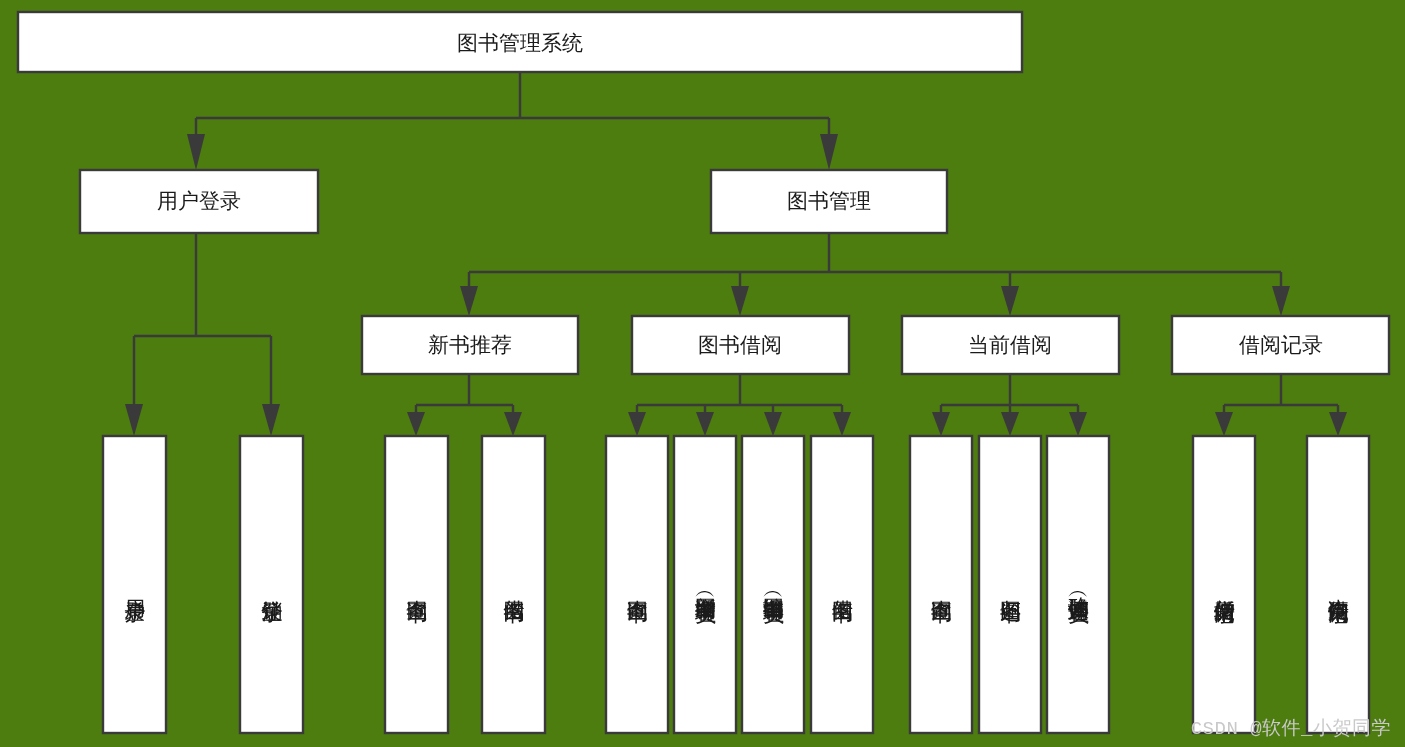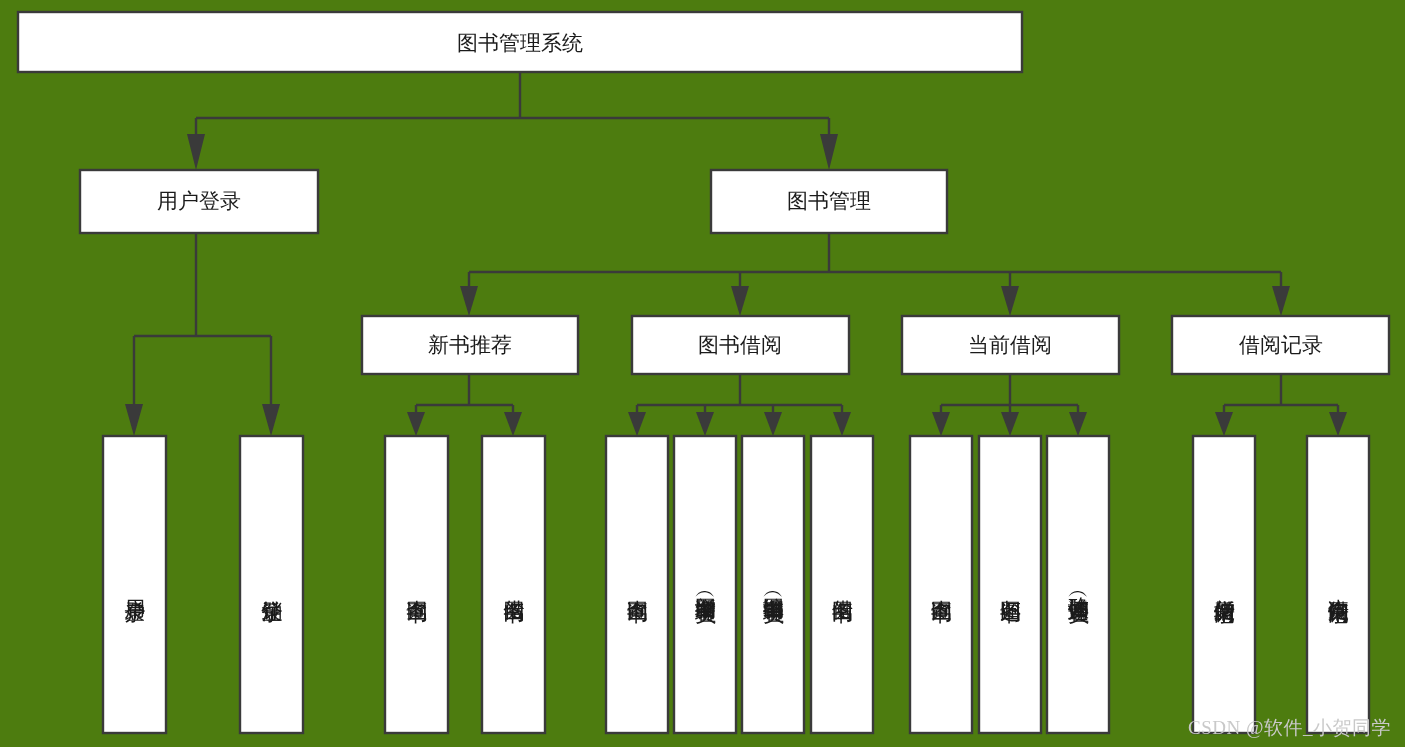--- a/index.html
+++ b/index.html
@@ -61,21 +61,21 @@
     align-items: center;
     justify-content: center;
     white-space: nowrap;
     text-align: center;
     pointer-events: none;
   }
   .watermark {
     position: absolute;
     right: 14px;
     bottom: 6px;
-    font-family: Liberation Serif, serif;
+    font-family: Liberation Mono, monospace;
     font-size: 19px;
     color: #c9c9c9;
     letter-spacing: 0.5px;
     white-space: nowrap;
   }
 </style>
 </head>
 <body>
 
 <div id="diagram-root">

